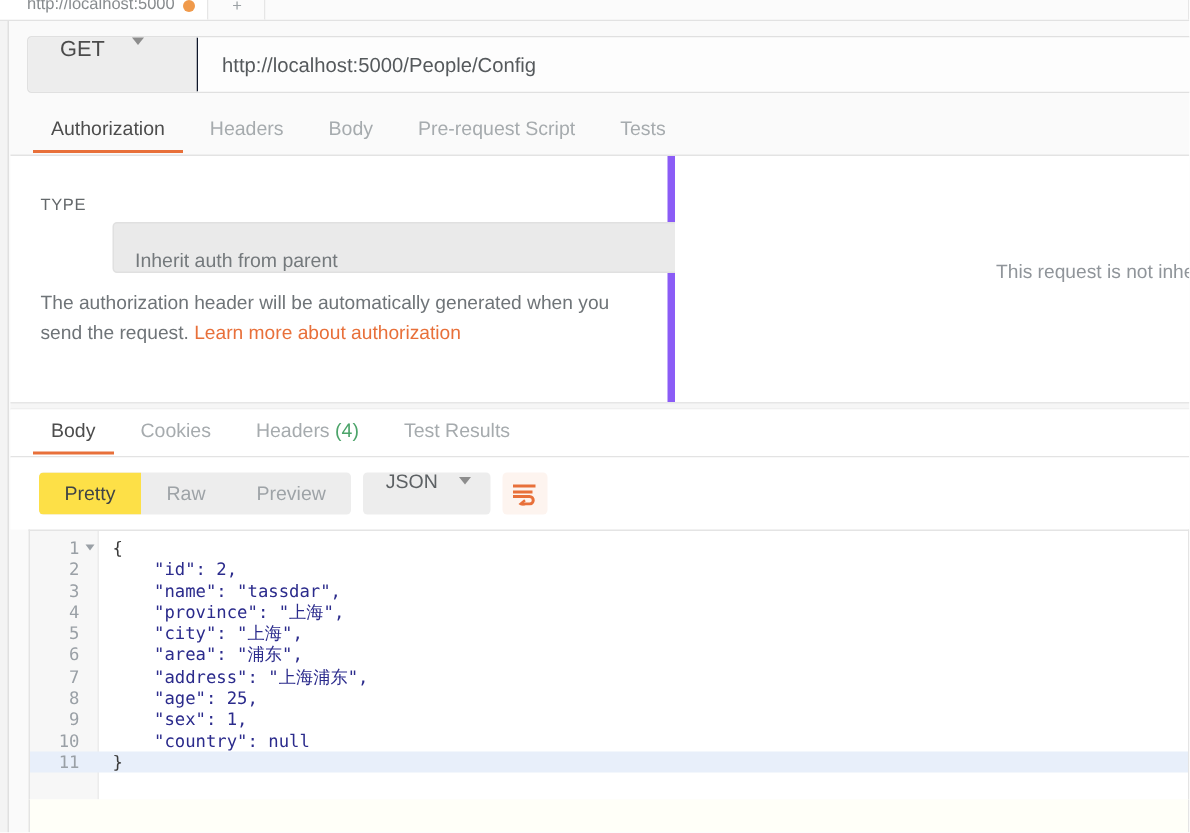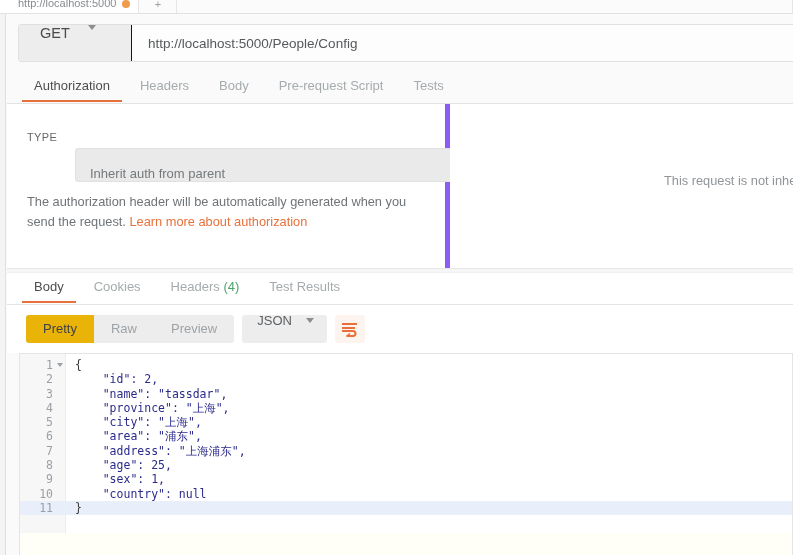--- a/index.html
+++ b/index.html
@@ -254,21 +254,21 @@
   }
   .seg-item {
     font-size: 13px;
     color: #9ea3a7;
     padding: 0 17px;
     line-height: 28px;
     height: 28px;
   }
   .seg-item.active {
     color: #3f4346;
-    background: #eab308;
+    background: #fde047;
   }
   .fmt-select {
     height: 28px;
     background: #ededed;
     border-radius: 3px;
     display: flex;
     align-items: center;
     gap: 14px;
     padding: 0 13px 17px 15px;
   }

